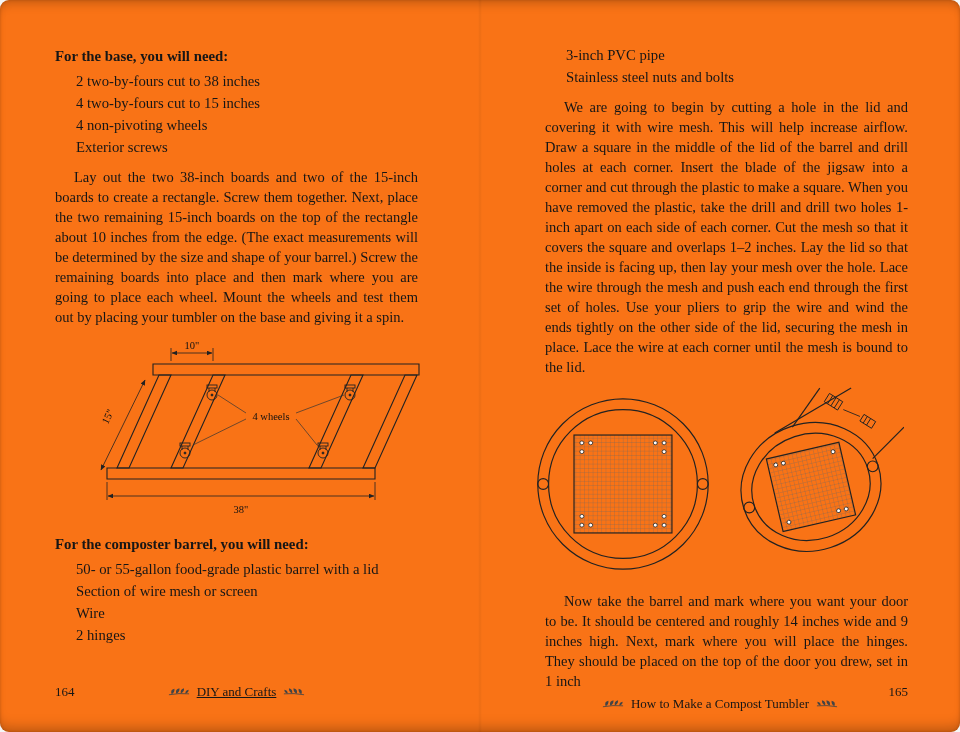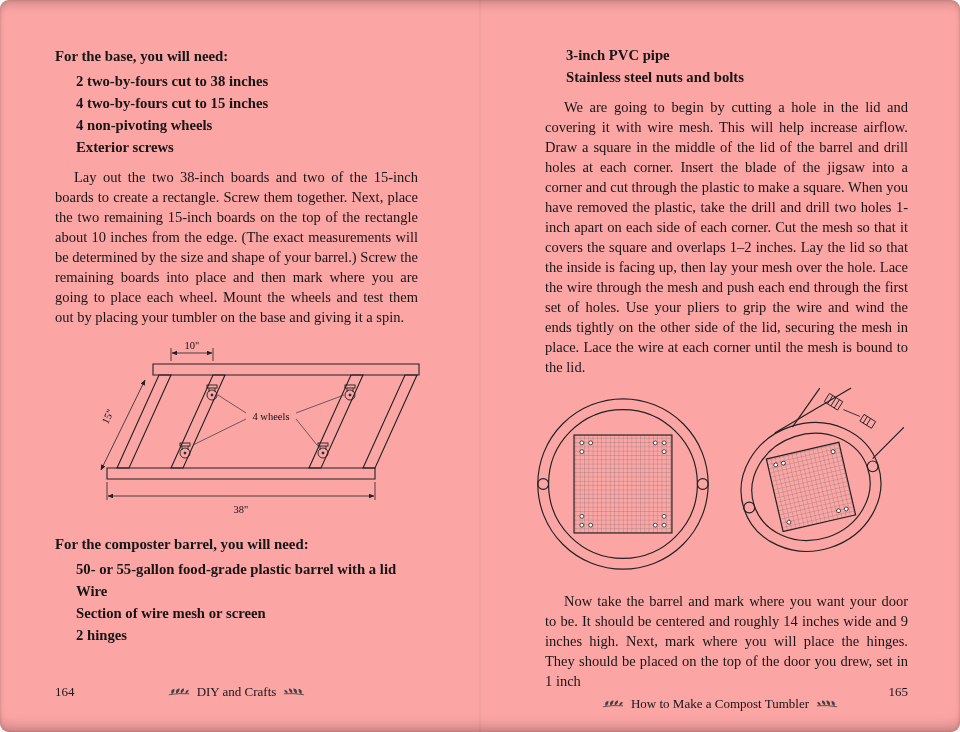--- a/index.html
+++ b/index.html
@@ -1,43 +1,43 @@
 <!DOCTYPE html>
 <html lang="en"><head>
 <meta charset="utf-8">
 <style>
   * { margin:0; padding:0; box-sizing:border-box; }
   html,body { width:960px; height:732px; background:#f6f6f6; overflow:hidden; }
   .spread {
-    position:relative; width:960px; height:732px; background:#fca5a5;
+    position:relative; width:960px; height:732px; background:#f97316;
     border-radius:9px; overflow:hidden; display:flex;
     font-family:"Liberation Serif", serif; color:#161616;
     box-shadow: inset 0 10px 11px -7px rgba(0,0,0,.22),
                 inset 0 -12px 13px -8px rgba(0,0,0,.25),
                 inset 0 0 3px rgba(0,0,0,.18);
   }
   .seam { position:absolute; left:478px; top:0; width:4px; height:100%;
     background:linear-gradient(90deg, rgba(0,0,0,0), rgba(0,0,0,.05), rgba(0,0,0,0)); }
   .page { position:relative; width:480px; height:732px; }
   .page-left  { padding:44px 62px 0 55px; }
   .page-right { padding:44px 52px 0 65px; }
   .heading { font-size:14.8px; font-weight:bold; line-height:21px; margin-top:2px; }
   .materials { margin:3px 0 9px 21px; }
-  .mat { font-size:14.7px; line-height:22px;font-weight:bold; }
+  .mat { font-size:14.7px; line-height:22px; }
   .para { margin-top:5px; text-align:justify; text-indent:19px;
           font-size:14.5px; line-height:20px; }
   .figwrap-base { margin:13px 0 12px -10px; }
   .figwrap-lid  { margin:9px 0 4px -17px; }
   .fig text { font-family:"Liberation Serif", serif; font-size:10.5px; fill:#111; stroke:none; }
   .pagefoot { position:absolute; bottom:30px; left:0; width:100%; height:18px; font-size:13px; }
   .pagenum { top:0; }
   .page-left  .pagenum { position:absolute; left:55px; }
   .page-right .pagenum { position:absolute; right:52px; }
   .running { position:absolute; top:0; display:flex; justify-content:center; align-items:center; gap:7px; }
-  .page-left  .running { left:55px; right:62px; }
+  .page-left  .running { left:55px; right:62px;text-decoration:underline; }
   .page-right .running { left:52px; right:52px;margin-top:12px; }
   .orn { width:22px; height:10px; flex:0 0 auto; }
   .orn.flip { transform:scaleX(-1); }
 </style>
 </head>
 <body>
 
 <div class="spread">
 
   <div class="page page-left">
@@ -127,22 +127,22 @@
           <line x1="63" y1="156" x2="329" y2="156" marker-start="url(#arr)" marker-end="url(#arr)"></line>
         </g>
         <text x="196" y="173" text-anchor="middle">38"</text>
       </svg>
     </div>
 
     <div class="heading">For the composter barrel, you will need:</div>
 
     <div class="materials">
       <div class="mat">50- or 55-gallon food-grade plastic barrel with a lid</div>
+      <div class="mat">Section of wire mesh or screen</div>
       <div class="mat">Wire</div>
-      <div class="mat">Section of wire mesh or screen</div>
       <div class="mat">2 hinges</div>
     </div>
 
     <div class="pagefoot">
       <span class="pagenum">164</span>
       <span class="running">
         <svg class="orn" viewBox="0 0 24 10">
           <path d="M1,8 Q12,6 23,7" fill="none" stroke="#444" stroke-width="0.9"></path>
           <path d="M4,7.5 Q2,2.5 7,1.5 Q7.5,5.5 4,7.5 Z M9,7 Q7.5,2 12.5,1 Q13,5 9,7 Z M14,6.6 Q13,2 17.5,1 Q18,4.8 14,6.6 Z M19,6.8 Q18.5,3 22.5,2.5 Q22.5,5.8 19,6.8 Z" fill="#444"></path>
         </svg>

